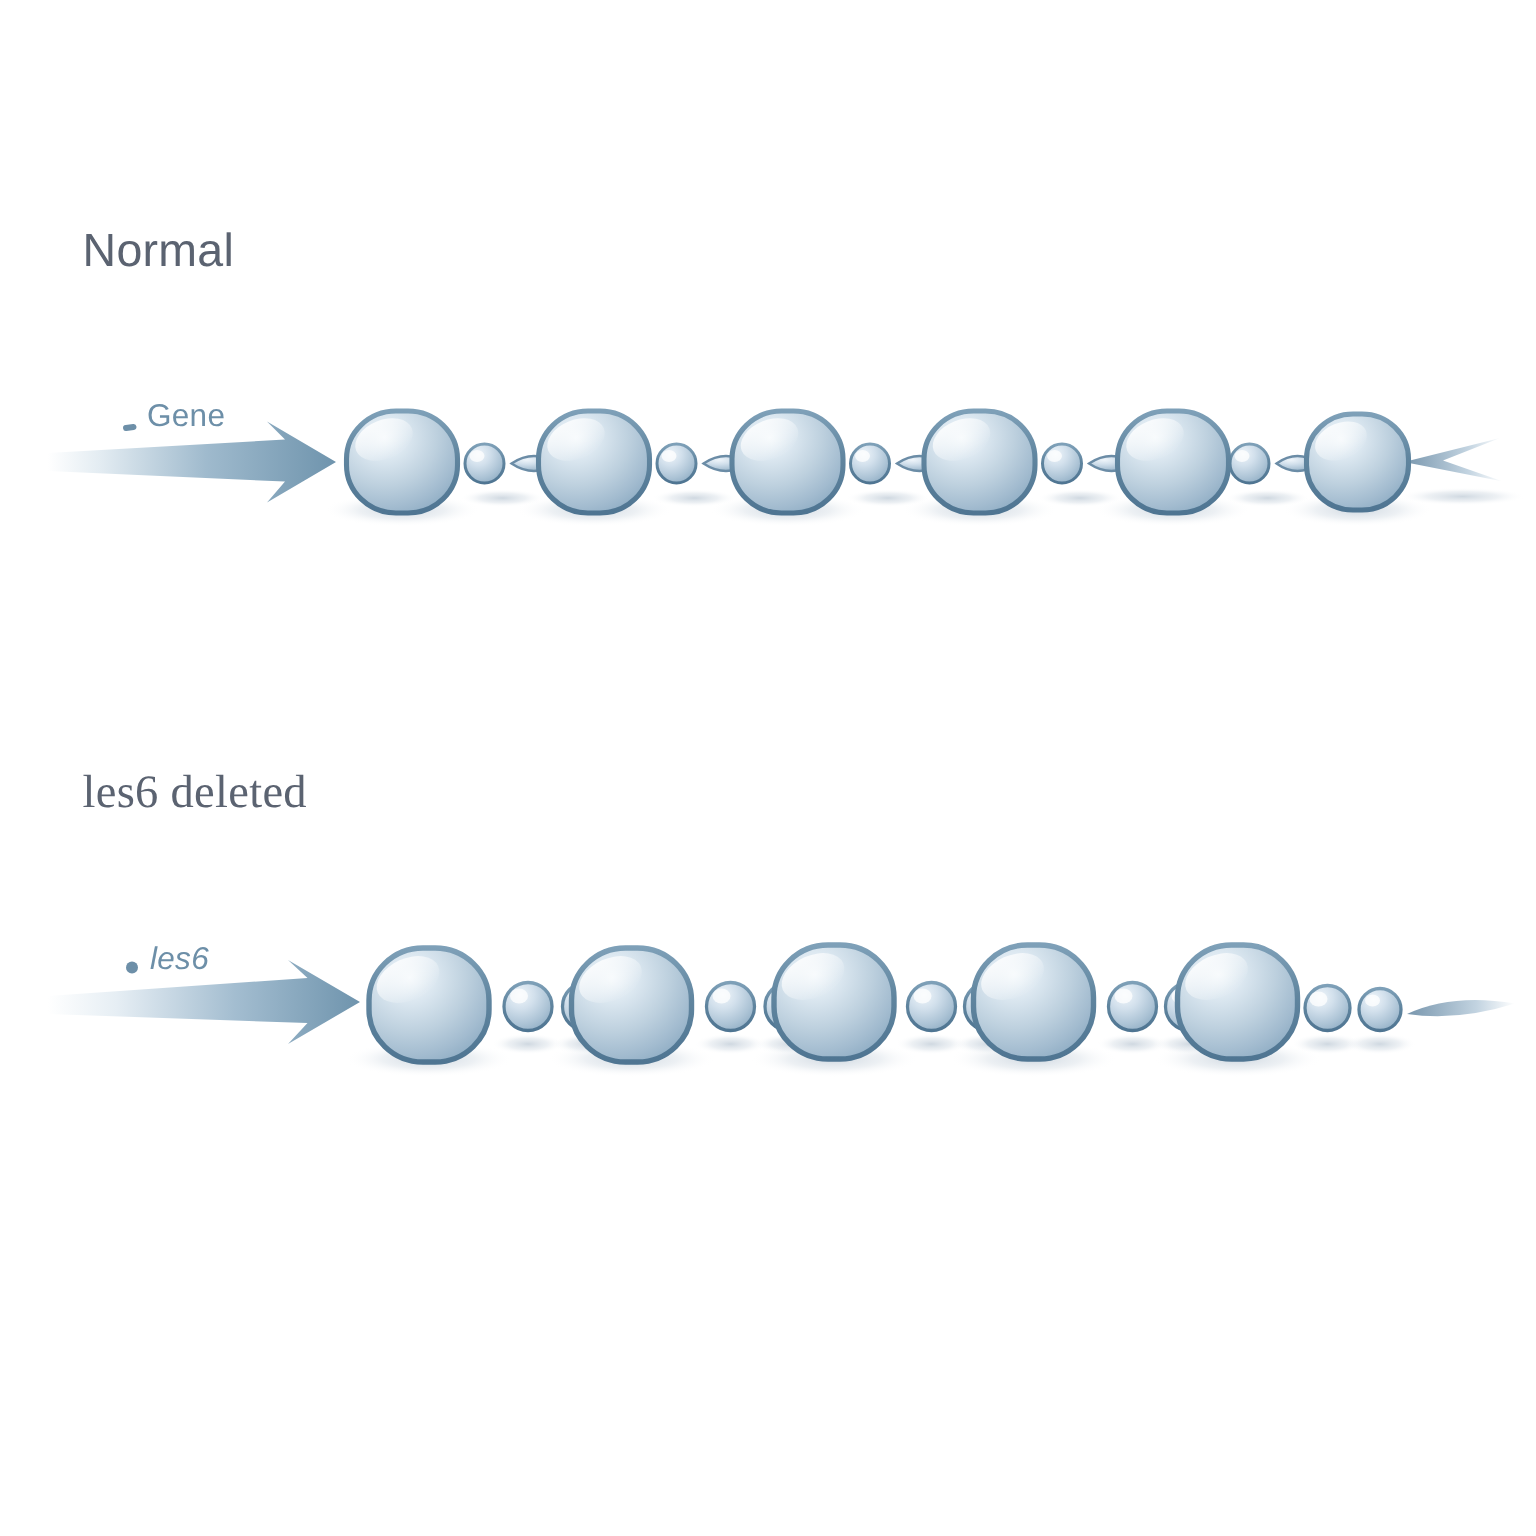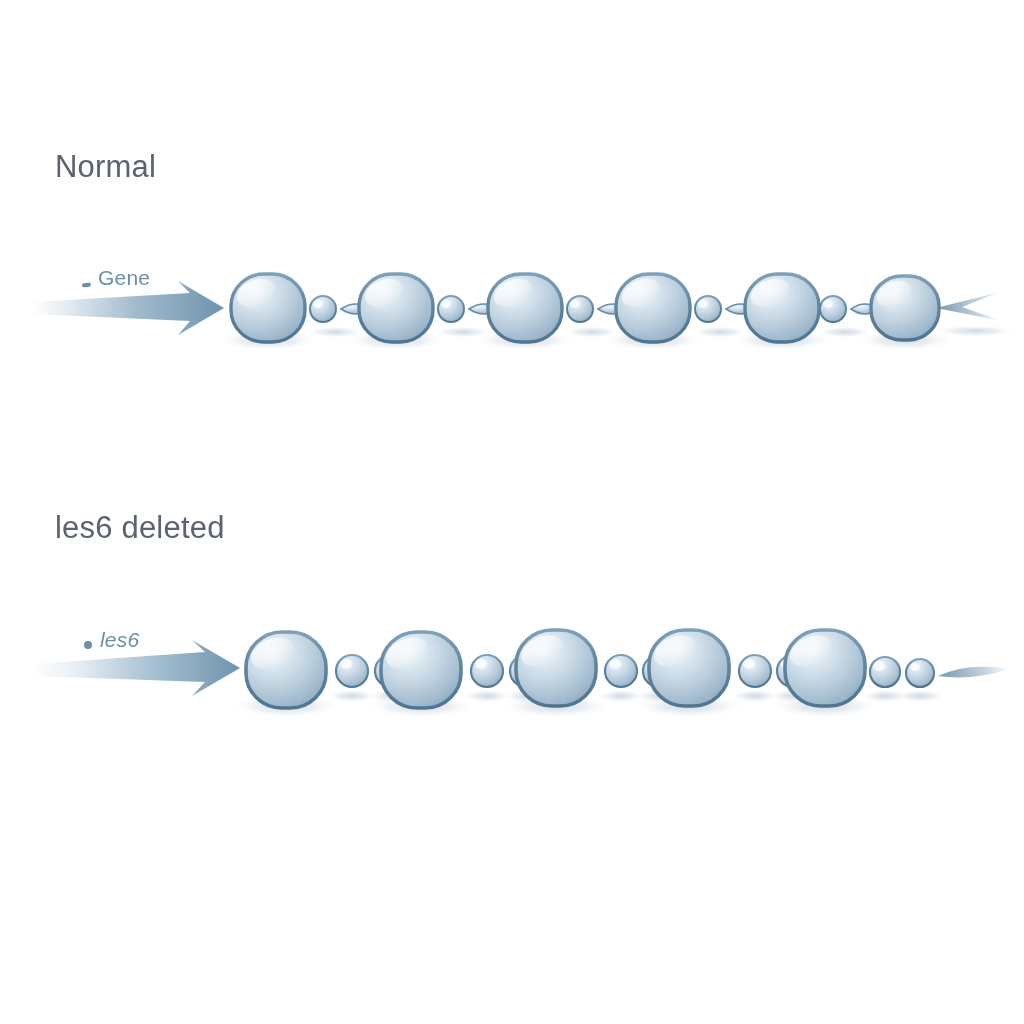--- a/index.html
+++ b/index.html
@@ -20,21 +20,21 @@
 
   .panel-title{
     position:absolute;
     font-size:31px;
     font-weight:400;
     letter-spacing:0.2px;
     color:#5b6371;
     white-space:nowrap;
   }
   #title-normal{left:55px;top:149px;}
-  #title-deleted{left:55px;top:510px;}
+  #title-deleted{left:55px;top:510px;font-family:Liberation Serif, serif;}
 
   .gene-label{
     position:absolute;
     font-size:21px;
     color:#6d8fa8;
     white-space:nowrap;
     letter-spacing:0.2px;
   }
   .gene-label.italic{font-style:italic;}
   #label-gene{left:98px;top:266px;text-align:right;}

